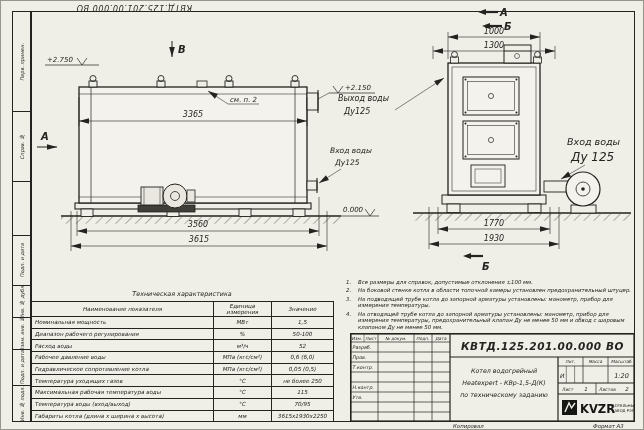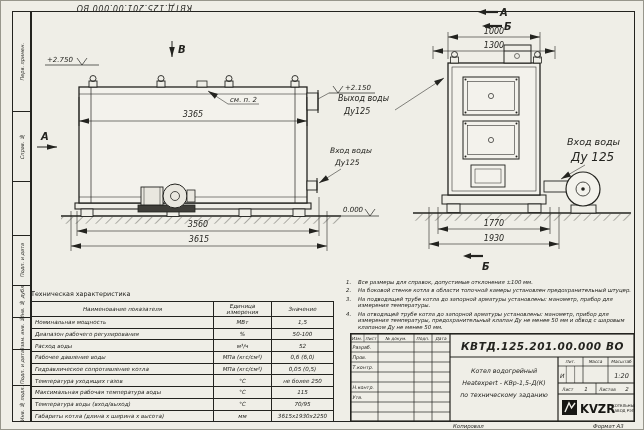--- a/index.html
+++ b/index.html
@@ -10,21 +10,21 @@
   .margin-col{position:absolute;left:11px;top:10px;width:19px;height:411px;border:1.2px solid #23231f;display:flex;flex-direction:column;background:#efeee7}
   .mbox{border-bottom:1.1px solid #23231f;display:flex;align-items:center;justify-content:center;overflow:hidden}
   .mbox:last-child{border-bottom:none;flex:1}
   .mbox span{writing-mode:vertical-rl;transform:rotate(180deg);font-size:5px;font-style:italic;color:#2a2a26;white-space:nowrap}
   .top-flip{position:absolute;left:56px;top:2px;width:154px;text-align:center;font-size:8px;font-style:italic;color:#2a2a26;transform:rotate(180deg);letter-spacing:.6px}
   svg.dwg{position:absolute;left:0;top:0;pointer-events:none}
   svg text{font-family:"DejaVu Sans",sans-serif}
   .notes{position:absolute;left:345px;top:278px;width:289px;color:#23231f}
   .note{display:flex;gap:4px;font-size:5.4px;font-style:italic;line-height:1.2;margin-bottom:2px}
   .note .nnum{flex:0 0 8px}
-  .tech-title{position:absolute;left:30px;top:289px;width:302px;font-size:6.4px;color:#23231f}
+  .tech-title{position:absolute;left:30px;top:289px;width:302px;text-align:center;font-size:6.4px;font-style:italic;color:#23231f}
   table.tech{position:absolute;left:30px;top:300px;width:302px;height:121px;border-collapse:collapse;table-layout:fixed;background:#efeee7}
   table.tech td{border:1px solid #23231f;font-size:5.6px;font-style:italic;color:#1f1f1b;padding:0 3px;height:11.7px;line-height:1.1}
   table.tech tr.hdr td{text-align:center;height:15px}
   table.tech td.c{text-align:center}
   svg.tbsvg{position:absolute;left:349px;top:332px;background:#efeee7}
   .b-copy{position:absolute;left:452px;top:422px;font-size:5.4px;font-style:italic;color:#2a2a26}
   .b-format{position:absolute;left:592px;top:422px;font-size:5.4px;font-style:italic;color:#2a2a26}
 </style>
 </head>
 <body>

